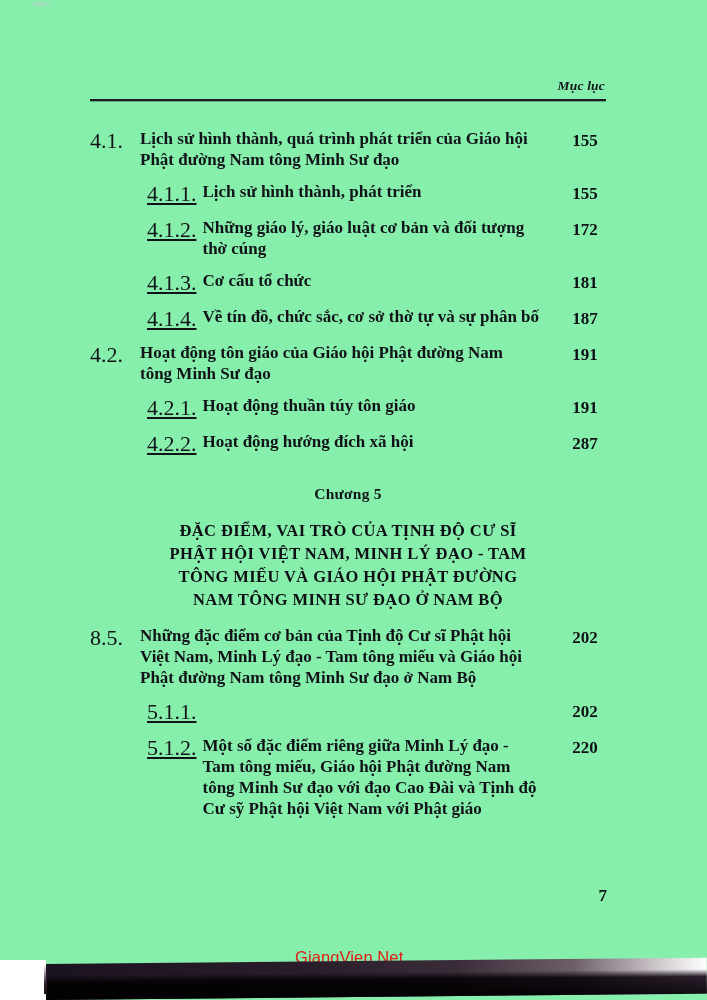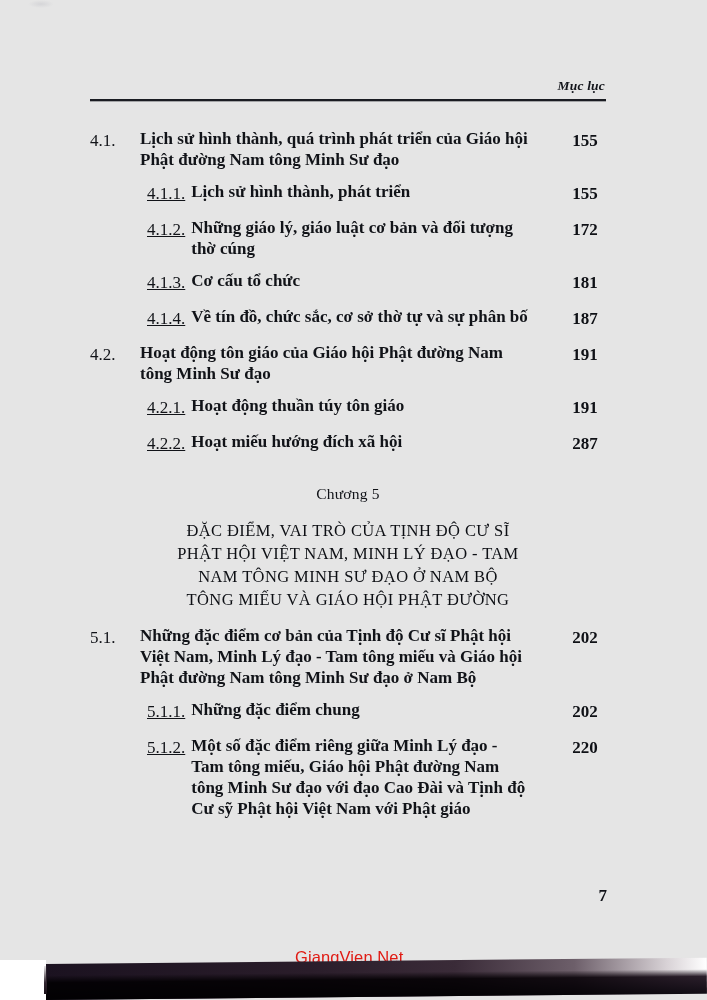--- a/index.html
+++ b/index.html
@@ -7,21 +7,21 @@
     padding: 0;
     background: #ffffff;
   }
   body {
     font-family: "Liberation Serif", "DejaVu Serif", serif;
   }
   #page {
     position: relative;
     width: 707px;
     height: 1000px;
-    background: #e5e5e5;
+    background: #86efac;
     overflow: hidden;
   }
 
   
   .running-head {
     position: absolute;
     left: 90px;
     top: 78px;
     width: 515px;
     text-align: right;
@@ -59,21 +59,21 @@
     display: flex;
     align-items: flex-start;
     margin-bottom: 11px;
   }
   .toc-entry.level-1 { padding-left: 0px; }
   .toc-entry.level-2 { padding-left: 57px; }
 
   .num {
     flex: 0 0 auto;
     width: 50px;
-    font-size: 17px;
+    font-size: 22px;
     color: #111318;
     line-height: 25px;
     white-space: nowrap;
   }
   .toc-entry.level-2 .num {
     width: auto;
     padding-right: 6px;
     text-decoration: underline;
   }
   .title {
@@ -100,28 +100,28 @@
   
   .chapter-block {
     position: absolute;
     left: 90px;
     width: 516px;
     top: 485px;
     text-align: center;
   }
   .chapter-label {
     font-size: 15.5px;
-    font-weight: normal;
+    font-weight: bold;
     color: #111318;
     letter-spacing: .2px;
     margin-bottom: 16px;
   }
   .chapter-title-line {
     font-size: 16.5px;
-    font-weight: normal;
+    font-weight: bold;
     color: #0d0f14;
     letter-spacing: .4px;
     line-height: 23px;
   }
 
   
   .folio {
     position: absolute;
     right: 100px;
     top: 886px;
@@ -219,44 +219,43 @@
         <span class="title">Hoạt động tôn giáo của Giáo hội Phật đường Nam tông Minh Sư đạo</span>
         <span class="page-num">191</span>
       </div>
       <div class="toc-entry level-2">
         <span class="num">4.2.1.</span>
         <span class="title">Hoạt động thuần túy tôn giáo</span>
         <span class="page-num">191</span>
       </div>
       <div class="toc-entry level-2">
         <span class="num">4.2.2.</span>
-        <span class="title">Hoạt miếu hướng đích xã hội</span>
+        <span class="title">Hoạt động hướng đích xã hội</span>
         <span class="page-num">287</span>
       </div>
     </div>
 
   <div class="chapter-block">
     <div class="chapter-label">Chương 5</div>
     <div id="chapter-title">
         <div class="chapter-title-line">ĐẶC ĐIỂM, VAI TRÒ CỦA TỊNH ĐỘ CƯ SĨ</div>
         <div class="chapter-title-line">PHẬT HỘI VIỆT NAM, MINH LÝ ĐẠO - TAM</div>
+        <div class="chapter-title-line">TÔNG MIẾU VÀ GIÁO HỘI PHẬT ĐƯỜNG</div>
         <div class="chapter-title-line">NAM TÔNG MINH SƯ ĐẠO Ở NAM BỘ</div>
-        <div class="chapter-title-line">TÔNG MIẾU VÀ GIÁO HỘI PHẬT ĐƯỜNG</div>
       </div>
   </div>
 
   <div class="toc" id="toc-bottom" style="top: 625px;">
       <div class="toc-entry level-1">
-        <span class="num">5.1.</span>
+        <span class="num">8.5.</span>
         <span class="title">Những đặc điểm cơ bản của Tịnh độ Cư sĩ Phật hội Việt Nam, Minh Lý đạo - Tam tông miếu và Giáo hội Phật đường Nam tông Minh Sư đạo ở Nam Bộ</span>
         <span class="page-num">202</span>
       </div>
       <div class="toc-entry level-2">
         <span class="num">5.1.1.</span>
-        <span class="title">Những đặc điểm chung</span>
         <span class="page-num">202</span>
       </div>
       <div class="toc-entry level-2">
         <span class="num">5.1.2.</span>
         <span class="title">Một số đặc điểm riêng giữa Minh Lý đạo - Tam tông miếu, Giáo hội Phật đường Nam tông Minh Sư đạo với đạo Cao Đài và Tịnh độ Cư sỹ Phật hội Việt Nam với Phật giáo</span>
         <span class="page-num">220</span>
       </div>
     </div>
 
   <div class="folio">7</div>

